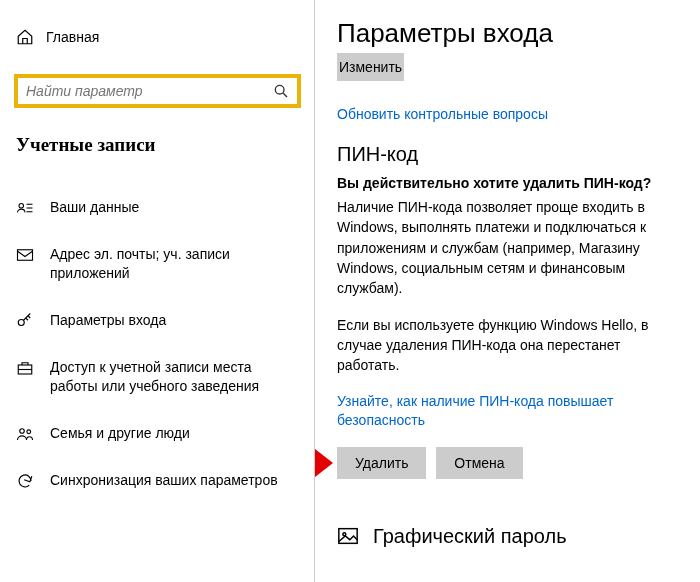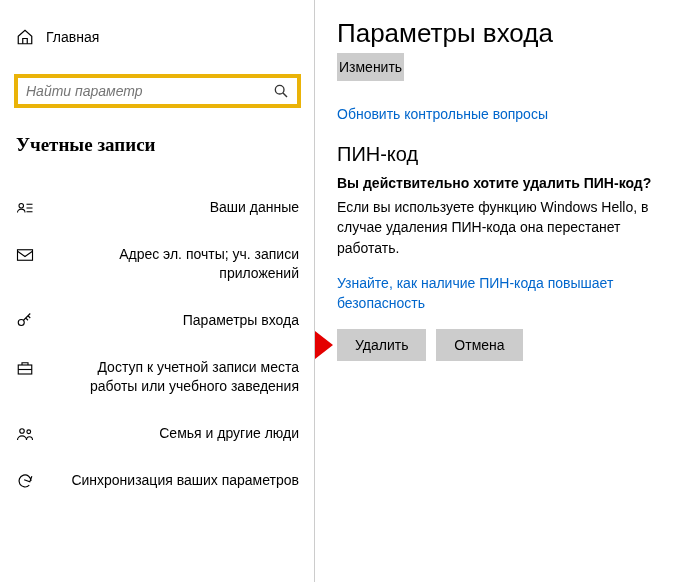--- a/index.html
+++ b/index.html
@@ -63,21 +63,20 @@
     font-family: Liberation Serif, serif;
   }
   .nav-item {
     display: flex;
     align-items: flex-start;
     gap: 16px;
     padding: 10px 2px;
     margin-bottom: 8px;
     cursor: default;
     line-height: 1.35;
-    text-align: right;
   }
   .nav-item .icon {
     width: 18px;
     height: 18px;
     flex-shrink: 0;
     margin-top: 1px;
   }
   .nav-item span.label { flex: 1; }
   .main {
     flex: 1;
@@ -229,28 +228,39 @@
 
   <div class="main">
     <div class="page-title">Параметры входа</div>
 
     <button class="btn" style="padding:6px 2px;">Изменить</button>
 
     <a class="link">Обновить контрольные вопросы</a>
 
     <div class="sub-heading">ПИН-код</div>
     <div class="bold-q">Вы действительно хотите удалить ПИН-код?</div>
+    <div class="body-text">Наличие ПИН-кода позволяет проще входить в Windows, выполнять платежи и подключаться к приложениям и службам (например, Магазину Windows, социальным сетям и финансовым службам).</div>
     <div class="body-text">Если вы используете функцию Windows Hello, в случае удаления ПИН-кода она перестанет работать.</div>
 
     <a class="link" style="margin:0 0 16px 0;">Узнайте, как наличие ПИН-кода повышает безопасность</a>
 
     <div class="btn-row">
       <span class="arrow">
         <svg viewBox="0 0 36 28">
             <polygon points="0,7 18,7 18,0 36,14 18,28 18,21 0,21" fill="#e40000"></polygon>
           </svg>
       </span>
       <button class="btn">Удалить</button>
       <button class="btn">Отмена</button>
     </div>
 
+    <div class="pic-section">
+      <span class="icon">
+        <svg viewBox="0 0 24 24" fill="none" stroke="#000" stroke-width="1.6">
+            <rect x="2" y="4" width="20" height="16"></rect>
+            <circle cx="8" cy="10" r="1.6"></circle>
+            <path d="M2 18 L9 12 L14 16 L18 12 L22 16"></path>
+          </svg>
+      </span>
+      <span class="sub-heading" style="margin:0;">Графический пароль</span>
+    </div>
   </div>
 </div>
 
 </body></html>

